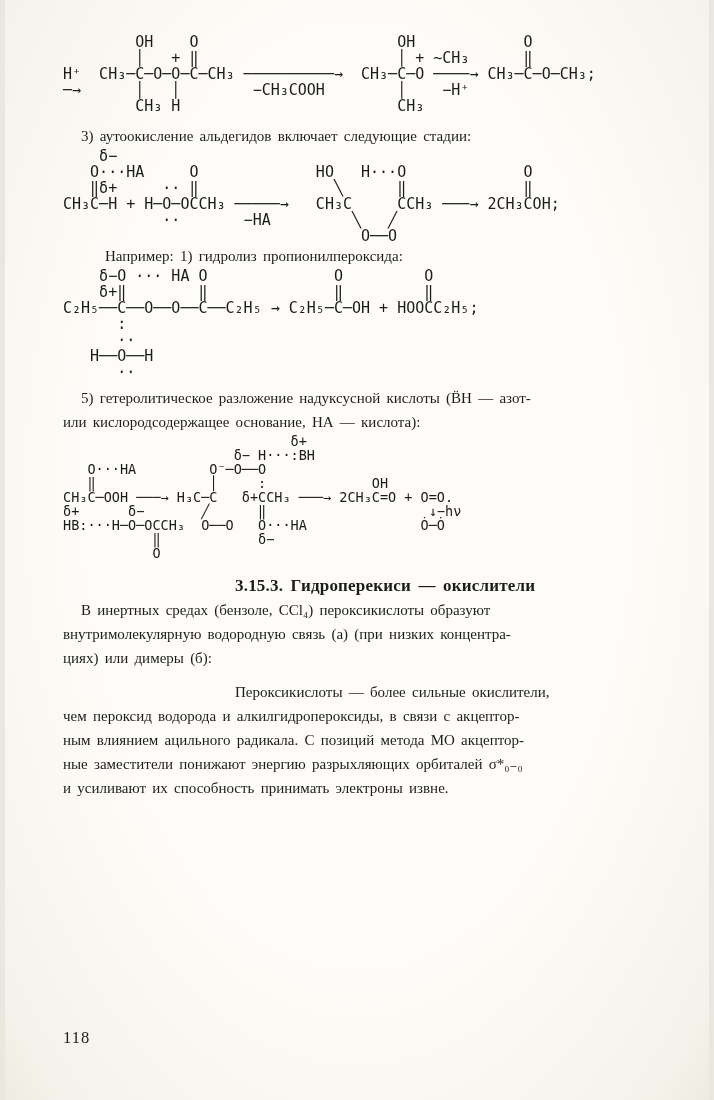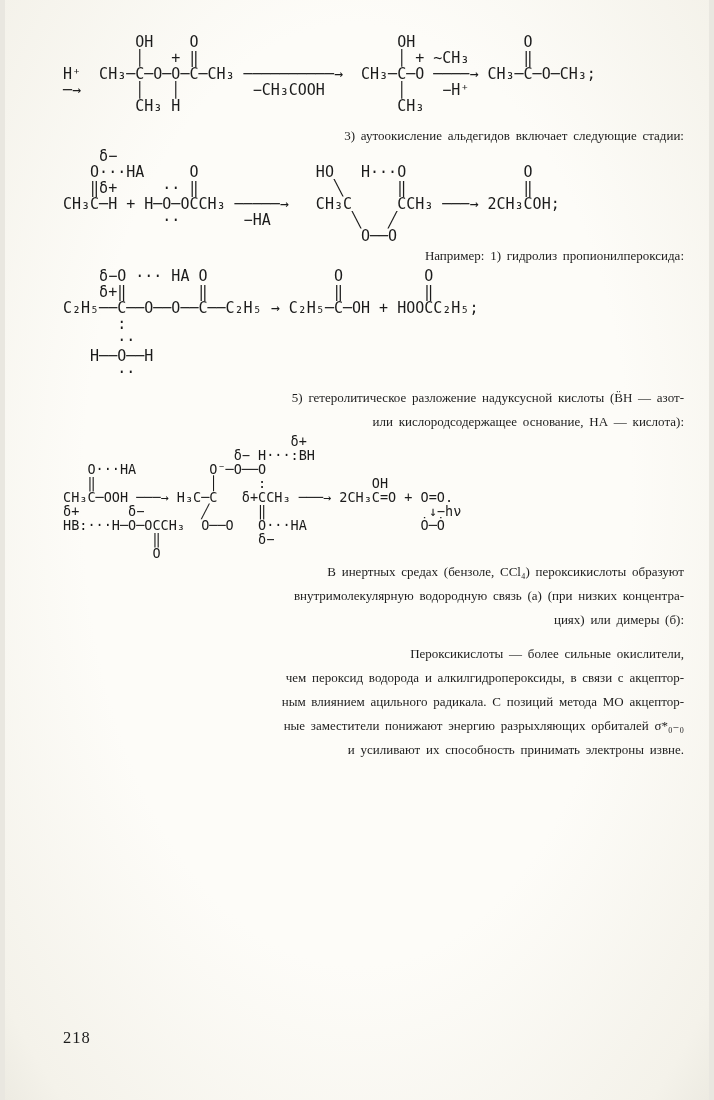--- a/index.html
+++ b/index.html
@@ -8,29 +8,29 @@
     position: relative;
     width: 704px; height: 1100px;
     margin: 0 auto;
     background: radial-gradient(ellipse at 50% 45%, #fdfcf8 55%, #f4f2ea 92%, #edebe2 100%);
     color: #1c1c1c;
     padding: 34px 25px 0 58px;
     overflow: hidden;
     font-family: "Liberation Serif", "DejaVu Serif", serif;
   }
   .body-text {
-    font-size: 13px;
+    font-size: 15px;
     line-height: 24px;
     word-spacing: 2.5px;
     white-space: pre-line;
     margin: 0;
-    text-align: right;
+    text-align: left;
   }
   .ind-lg { text-indent: 172px; }
-  .ind-md { text-indent: 42px; margin-left: 28px; }
+  .ind-md { text-indent: 42px; }
   .ind-sm { text-indent: 18px; }
   .heading {
     font-weight: bold;
     font-size: 17px;
     line-height: 24px;
     word-spacing: 3px;
     letter-spacing: 0.2px;
     white-space: pre-line;
     margin: 0 0 0 172px;
   }
@@ -101,26 +101,27 @@
                      δ− H···:BH
    O···HA         O⁻─O──O
    ‖              │     :             OH
 CH₃C─OOH ───→ H₃C─C   δ+CCH₃ ───→ 2CH₃C=O + O=O.
 δ+      δ−       ╱      ‖                    ↓−hν
 HB:···H─O─OCCH₃  O──O   O···HA              Ȯ─Ȯ
            ‖            δ−
            O</pre>
 
 
+  <h3 class="heading mt14">3.15.3. Гидроперекиси — окислители</h3>
 
   <p class="body-text ind-sm">В инертных средах (бензоле, CCl₄) пероксикислоты образуют
 внутримолекулярную водородную связь (а) (при низких концентра-
 циях) или димеры (б):</p>
 
   <p class="body-text ind-lg mt10">Пероксикислоты — более сильные окислители,
 чем пероксид водорода и алкилгидропероксиды, в связи с акцептор-
 ным влиянием ацильного радикала. С позиций метода МО акцептор-
 ные заместители понижают энергию разрыхляющих орбиталей σ*₀₋₀
 и усиливают их способность принимать электроны извне.</p>
 
-  <div class="page-number">218</div>
+  <div class="page-number">118</div>
 
 </div>
 
 </body></html>

